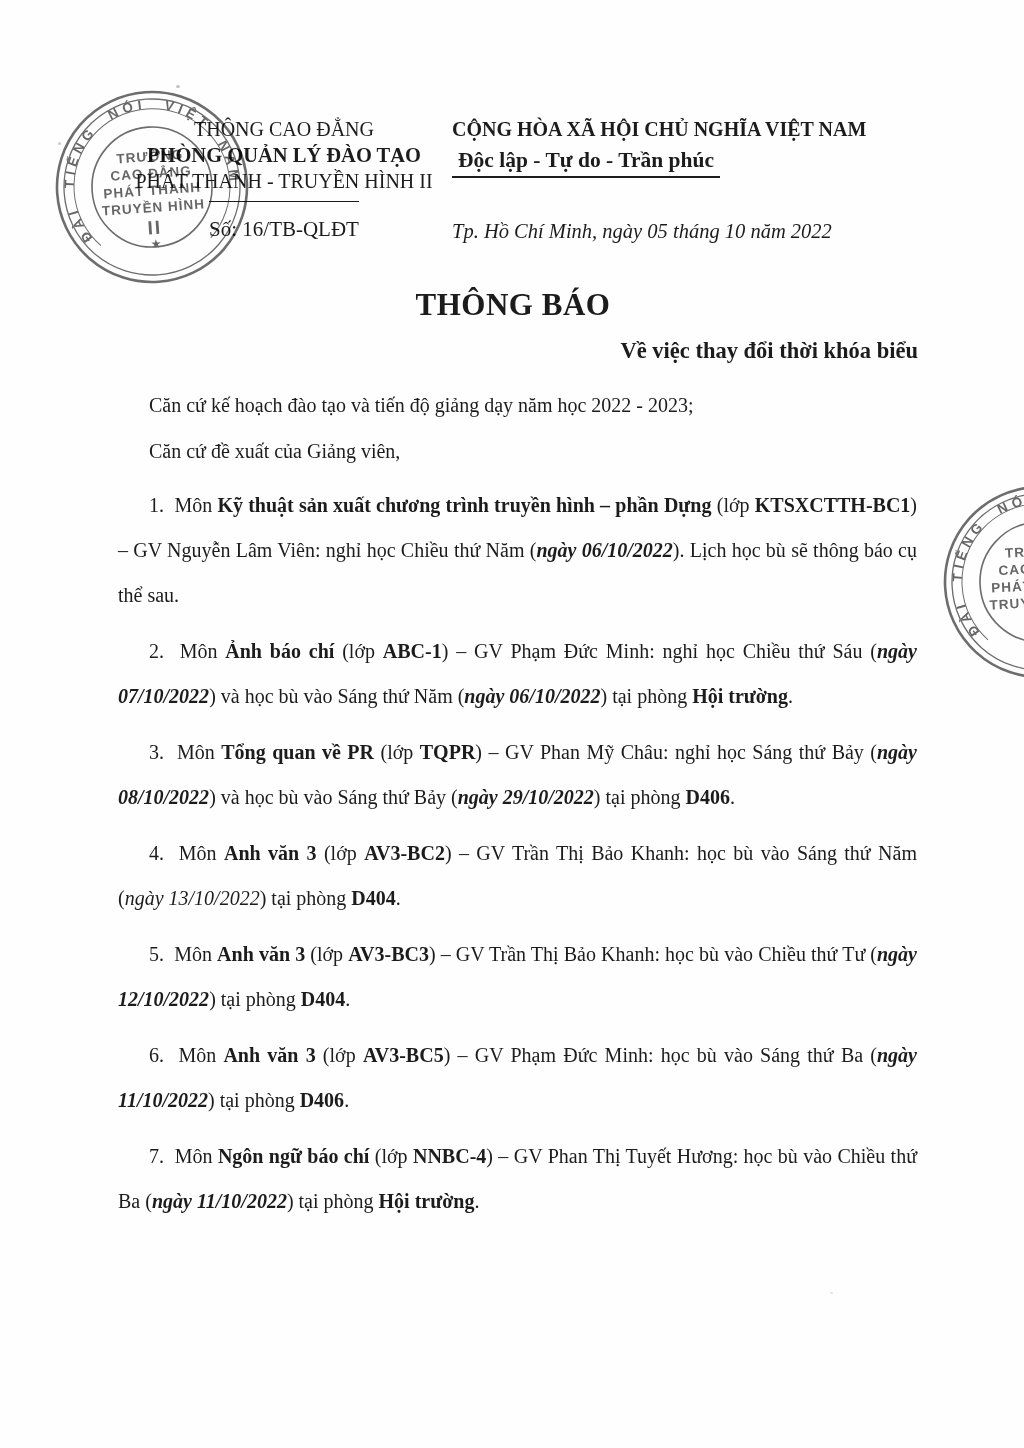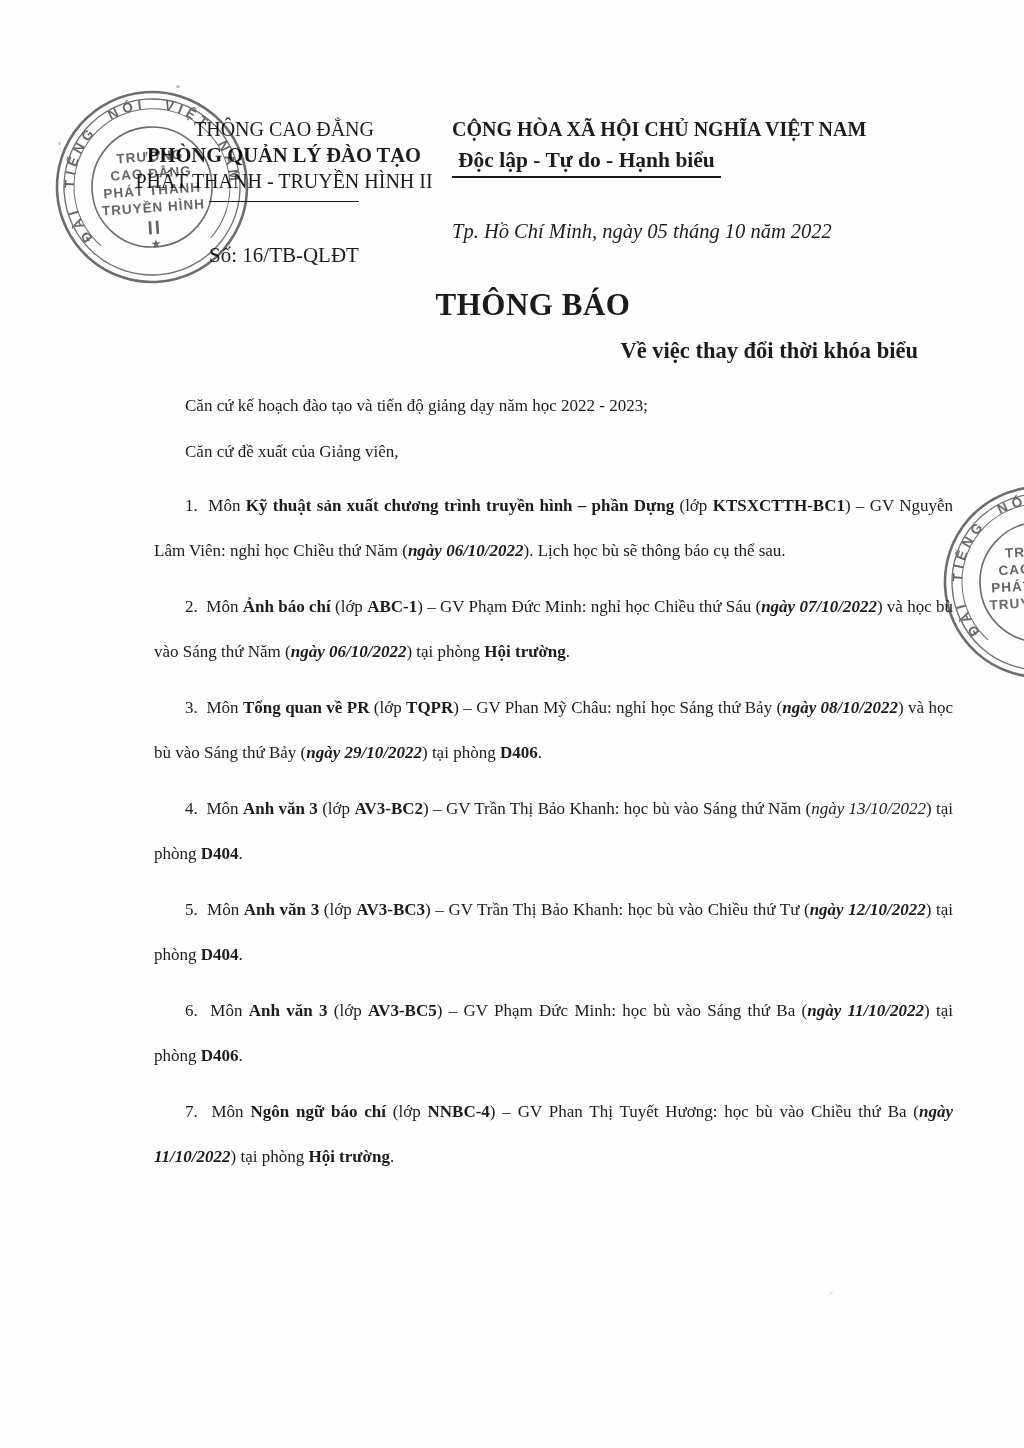--- a/index.html
+++ b/index.html
@@ -13,47 +13,46 @@
     margin:0 auto;
   }
   
   .header-org{
     position:absolute;left:116px;top:116px;width:336px;
     text-align:center;font-size:20px;line-height:26px;
   }
   .header-org .org-line{white-space:nowrap;}
   .header-org .bold{font-weight:bold;font-size:20.5px;}
   .org-rule{width:150px;border-top:1.6px solid #1c1c1c;margin:7px auto 0;}
-  .doc-number{margin-top:40px;font-size:21px;white-space:nowrap;}
+  .doc-number{margin-top:14px;font-size:21px;white-space:nowrap;}
   .header-national{
     position:absolute;left:452px;top:116px;width:468px;
     text-align:left;font-size:20px;line-height:26px;
   }
   .nat-line1{font-weight:bold;font-size:20px;white-space:nowrap;}
   .nat-line2{
     display:inline-block;font-weight:bold;font-size:21.5px;
     border-bottom:2px solid #1c1c1c;padding:2px 6px 3px;margin-top:3px;
     white-space:nowrap;
   }
   .place-date{margin-top:40px;font-style:italic;font-size:20.5px;white-space:nowrap;}
   
   .doc-title{
-    position:absolute;left:133px;top:287px;width:800px;
+    position:absolute;left:113px;top:287px;width:800px;
     text-align:center;font-weight:bold;font-size:31px;letter-spacing:.5px;
   }
   .doc-subtitle{
     position:absolute;left:118px;top:338px;width:800px;
     text-align:right;font-weight:bold;font-size:22.5px;
   }
   
   .doc-body{
     position:absolute;left:118px;top:383px;width:799px;
-    font-size:17px;line-height:45px;
+    font-size:20px;line-height:45px;
     text-align:justify;
-    margin-left:36px;
   }
   .doc-body p{margin:0 0 1px;text-indent:31px;text-align-last:left;}
   .doc-body p.item{margin-bottom:11px;}
   .doc-body p.item-first{margin-top:9px;}
   
   .stamp{position:absolute;mix-blend-mode:multiply;opacity:.82;z-index:3;}
   .stamp-left{left:42px;top:77px;transform:rotate(-4deg);}
   .stamp-right{left:930px;top:472px;transform:rotate(-3deg);}
   .stamp circle,.stamp path{stroke:#4c4c4c;fill:none;}
   .stamp text{fill:#444;font-family:"Liberation Sans","DejaVu Sans",sans-serif;}
@@ -101,21 +100,21 @@
   <div class="header-org">
     <div class="org-line">THÔNG CAO ĐẲNG</div>
     <div class="org-line bold">PHÒNG QUẢN LÝ ĐÀO TẠO</div>
     <div class="org-line">PHÁT THANH - TRUYỀN HÌNH II</div>
     <div class="org-rule"></div>
     <div class="doc-number">Số: 16/TB-QLĐT</div>
   </div>
 
   <div class="header-national">
     <div class="nat-line1">CỘNG HÒA XÃ HỘI CHỦ NGHĨA VIỆT NAM</div>
-    <div><span class="nat-line2">Độc lập - Tự do - Hạnh biểu</span></div>
+    <div><span class="nat-line2">Độc lập - Tự do - Trần phúc</span></div>
     <div class="place-date">Tp. Hồ Chí Minh, ngày 05 tháng 10 năm 2022</div>
   </div>
 
   <div class="doc-title">THÔNG BÁO</div>
   <div class="doc-subtitle">Về việc thay đổi thời khóa biểu</div>
 
   <div class="doc-body">
     <p class="intro">Căn cứ kế hoạch đào tạo và tiến độ giảng dạy năm học 2022 - 2023;</p>
     <p class="intro">Căn cứ đề xuất của Giảng viên,</p>
     <p class="item item-first"><span>1.&nbsp; Môn </span><span style="font-weight: bold;">Kỹ thuật sản xuất chương trình truyền hình – phần Dựng</span><span> (lớp </span><span style="font-weight: bold;">KTSXCTTH-BC1</span><span>) – GV Nguyễn Lâm Viên: nghỉ học Chiều thứ Năm (</span><span style="font-weight: bold; font-style: italic;">ngày 06/10/2022</span><span>). Lịch học bù sẽ thông báo cụ thể sau.</span></p>

